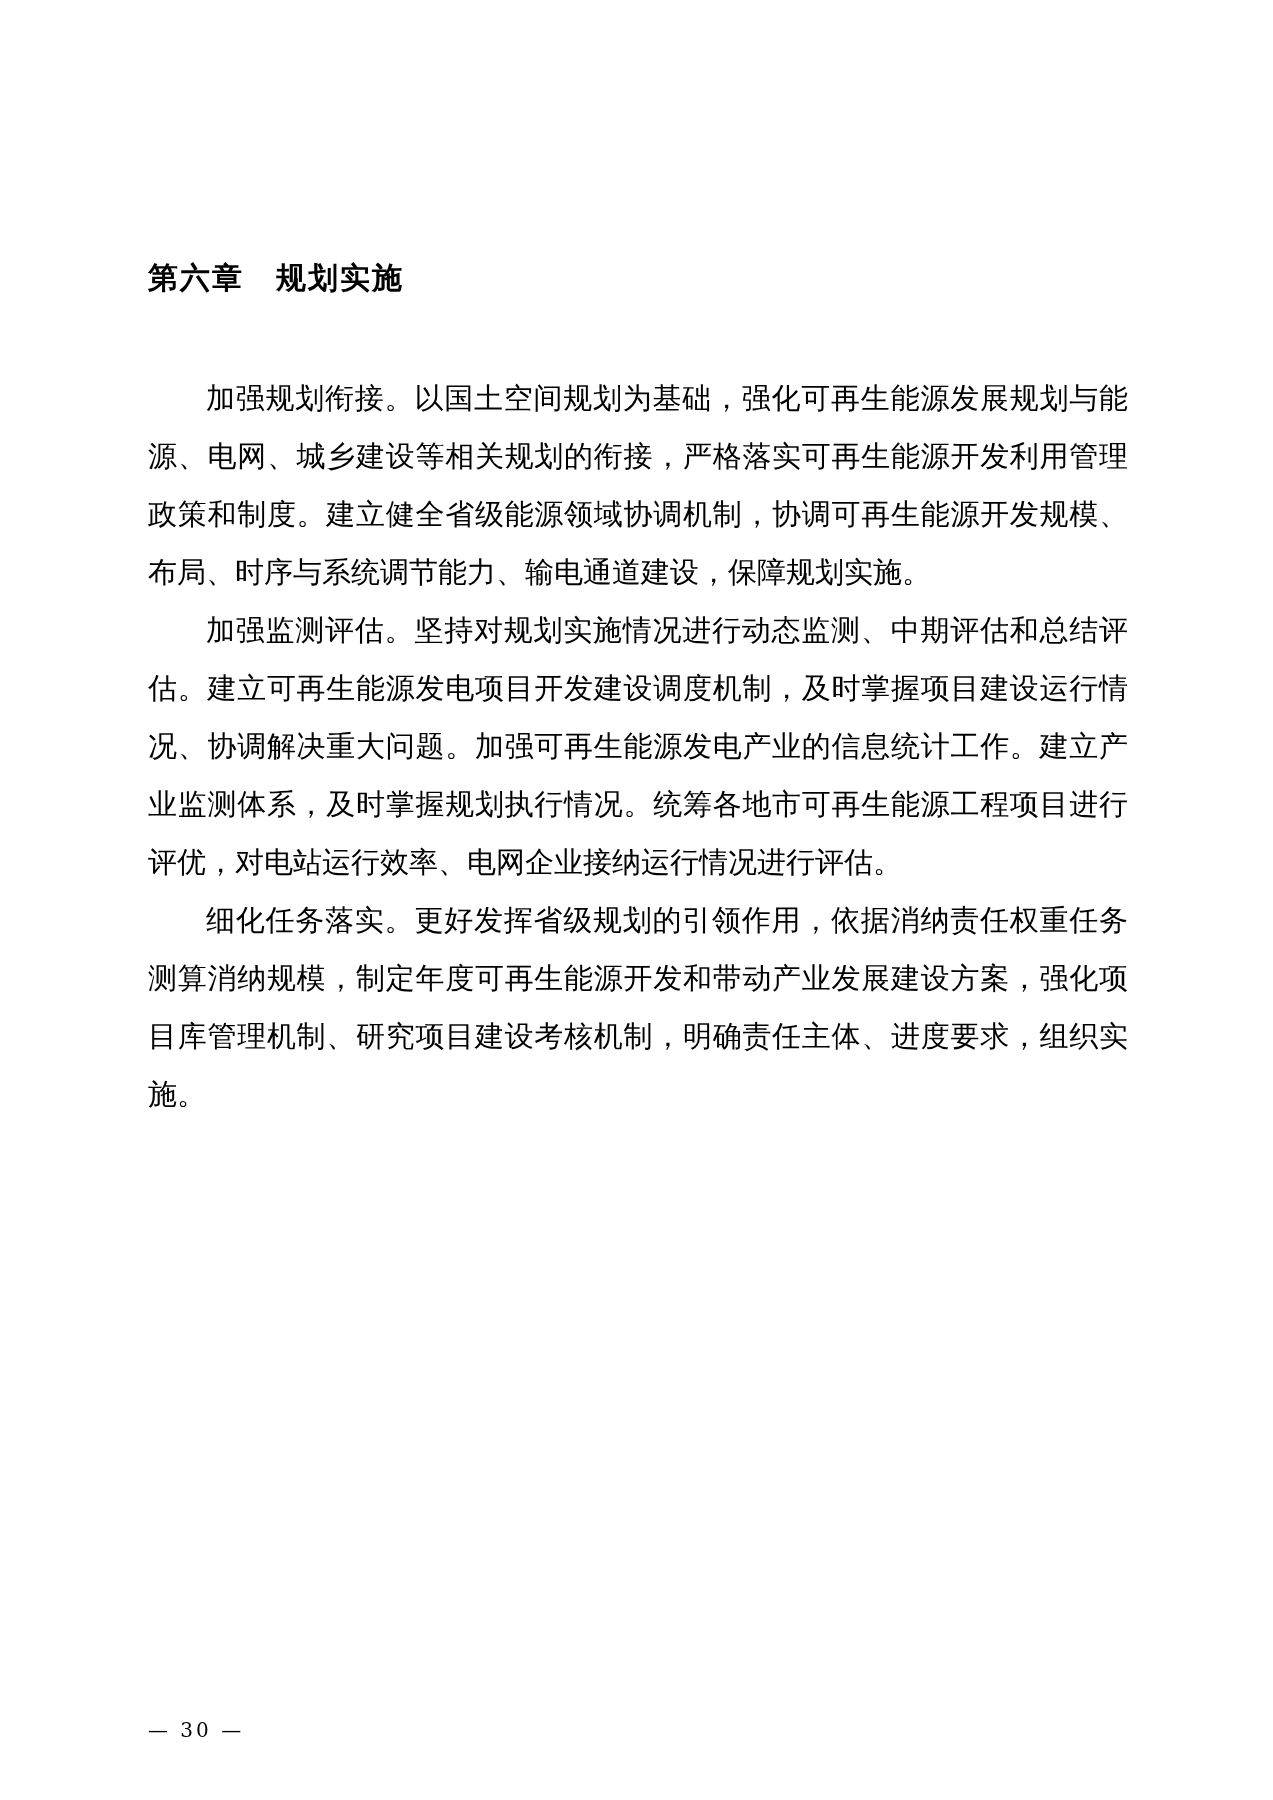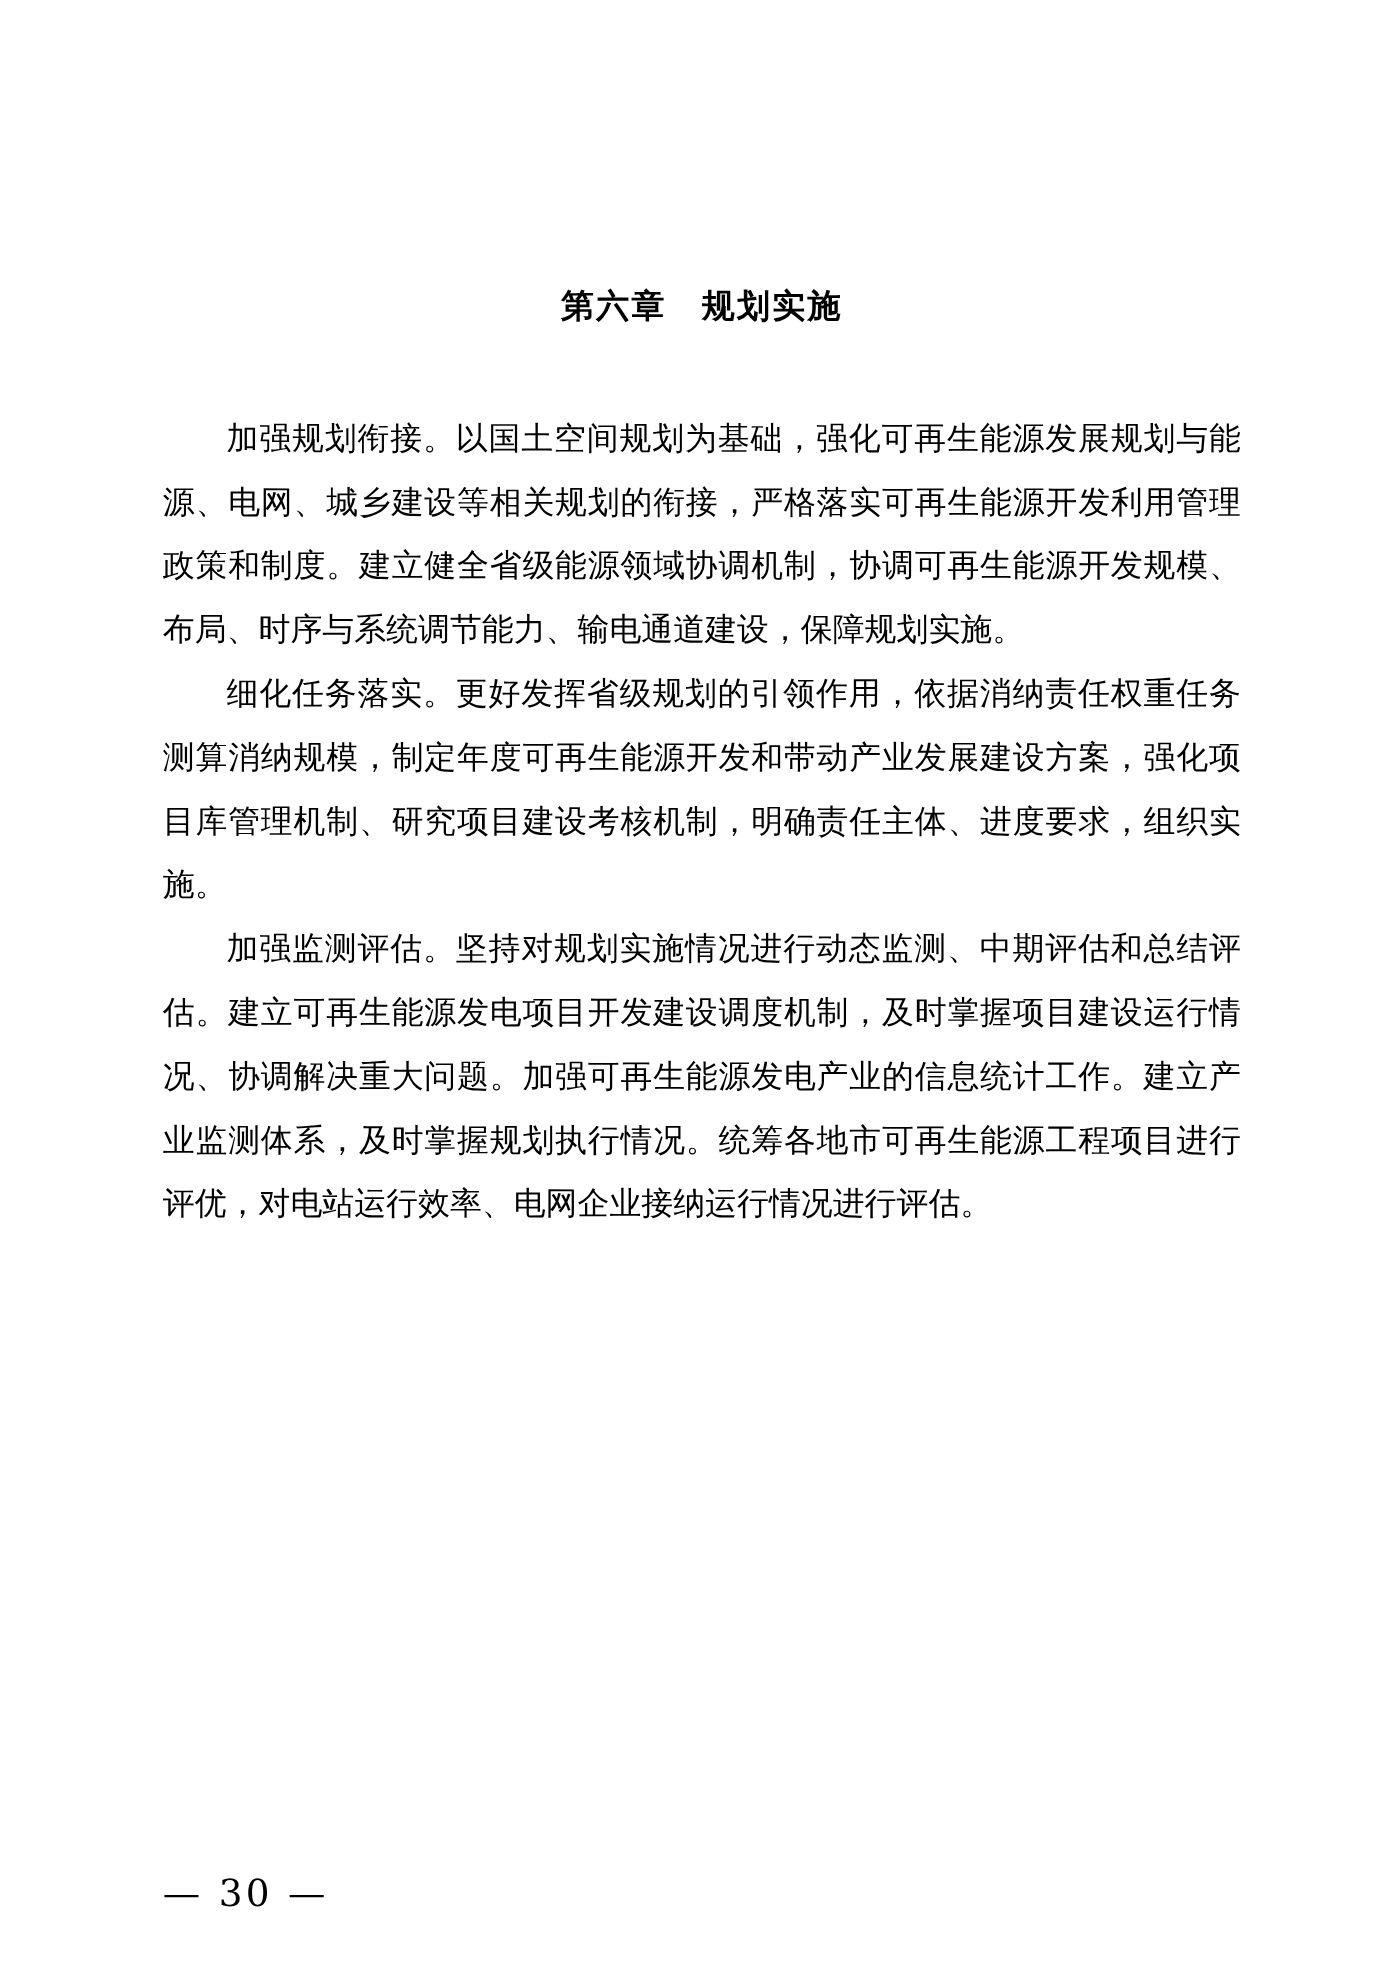--- a/index.html
+++ b/index.html
@@ -17,21 +17,21 @@
     font-family: "DejaVu Serif", "Liberation Serif", serif;
     color: #000000;
   }
   .content {
     position: absolute;
     left: 148px;
     top: 0;
     width: 980px;
   }
   .chapter-title {
-    text-align: center;
+    text-align: left;
     font-size: 30px;
     font-weight: bold;
     letter-spacing: 2px;
     margin-top: 258px;
     margin-bottom: 0;
     font-family: "DejaVu Sans", "Liberation Sans", sans-serif;
   }
   .para {
     font-size: 29px;
     line-height: 58px;
@@ -44,35 +44,35 @@
     margin-top: 70px;
   }
   .lead {
     font-weight: normal;
     font-family: "DejaVu Sans", "Liberation Sans", sans-serif;
   }
   .page-number {
     position: absolute;
     left: 148px;
     bottom: 58px;
-    font-size: 34px;
+    font-size: 20px;
     letter-spacing: 3px;
     font-family: "DejaVu Serif", "Liberation Serif", serif;
   }
 </style>
 </head>
 <body>
 
 <div class="page">
   <div class="content">
 
     <h1 class="chapter-title">第六章　规划实施</h1>
 
     <p class="para first"><span class="lead">加强规划衔接。</span><span>以国土空间规划为基础，强化可再生能源发展规划与能源、电网、城乡建设等相关规划的衔接，严格落实可再生能源开发利用管理政策和制度。建立健全省级能源领域协调机制，协调可再生能源开发规模、布局、时序与系统调节能力、输电通道建设，保障规划实施。</span></p>
 
+    <p class="para"><span class="lead">加强监测评估。</span><span>坚持对规划实施情况进行动态监测、中期评估和总结评估。建立可再生能源发电项目开发建设调度机制，及时掌握项目建设运行情况、协调解决重大问题。加强可再生能源发电产业的信息统计工作。建立产业监测体系，及时掌握规划执行情况。统筹各地市可再生能源工程项目进行评优，对电站运行效率、电网企业接纳运行情况进行评估。</span></p>
+
     <p class="para"><span class="lead">细化任务落实。</span><span>更好发挥省级规划的引领作用，依据消纳责任权重任务测算消纳规模，制定年度可再生能源开发和带动产业发展建设方案，强化项目库管理机制、研究项目建设考核机制，明确责任主体、进度要求，组织实施。</span></p>
-
-    <p class="para"><span class="lead">加强监测评估。</span><span>坚持对规划实施情况进行动态监测、中期评估和总结评估。建立可再生能源发电项目开发建设调度机制，及时掌握项目建设运行情况、协调解决重大问题。加强可再生能源发电产业的信息统计工作。建立产业监测体系，及时掌握规划执行情况。统筹各地市可再生能源工程项目进行评优，对电站运行效率、电网企业接纳运行情况进行评估。</span></p>
 
   </div>
 
   <div class="page-number">— 30 —</div>
 </div>
 
 </body></html>

